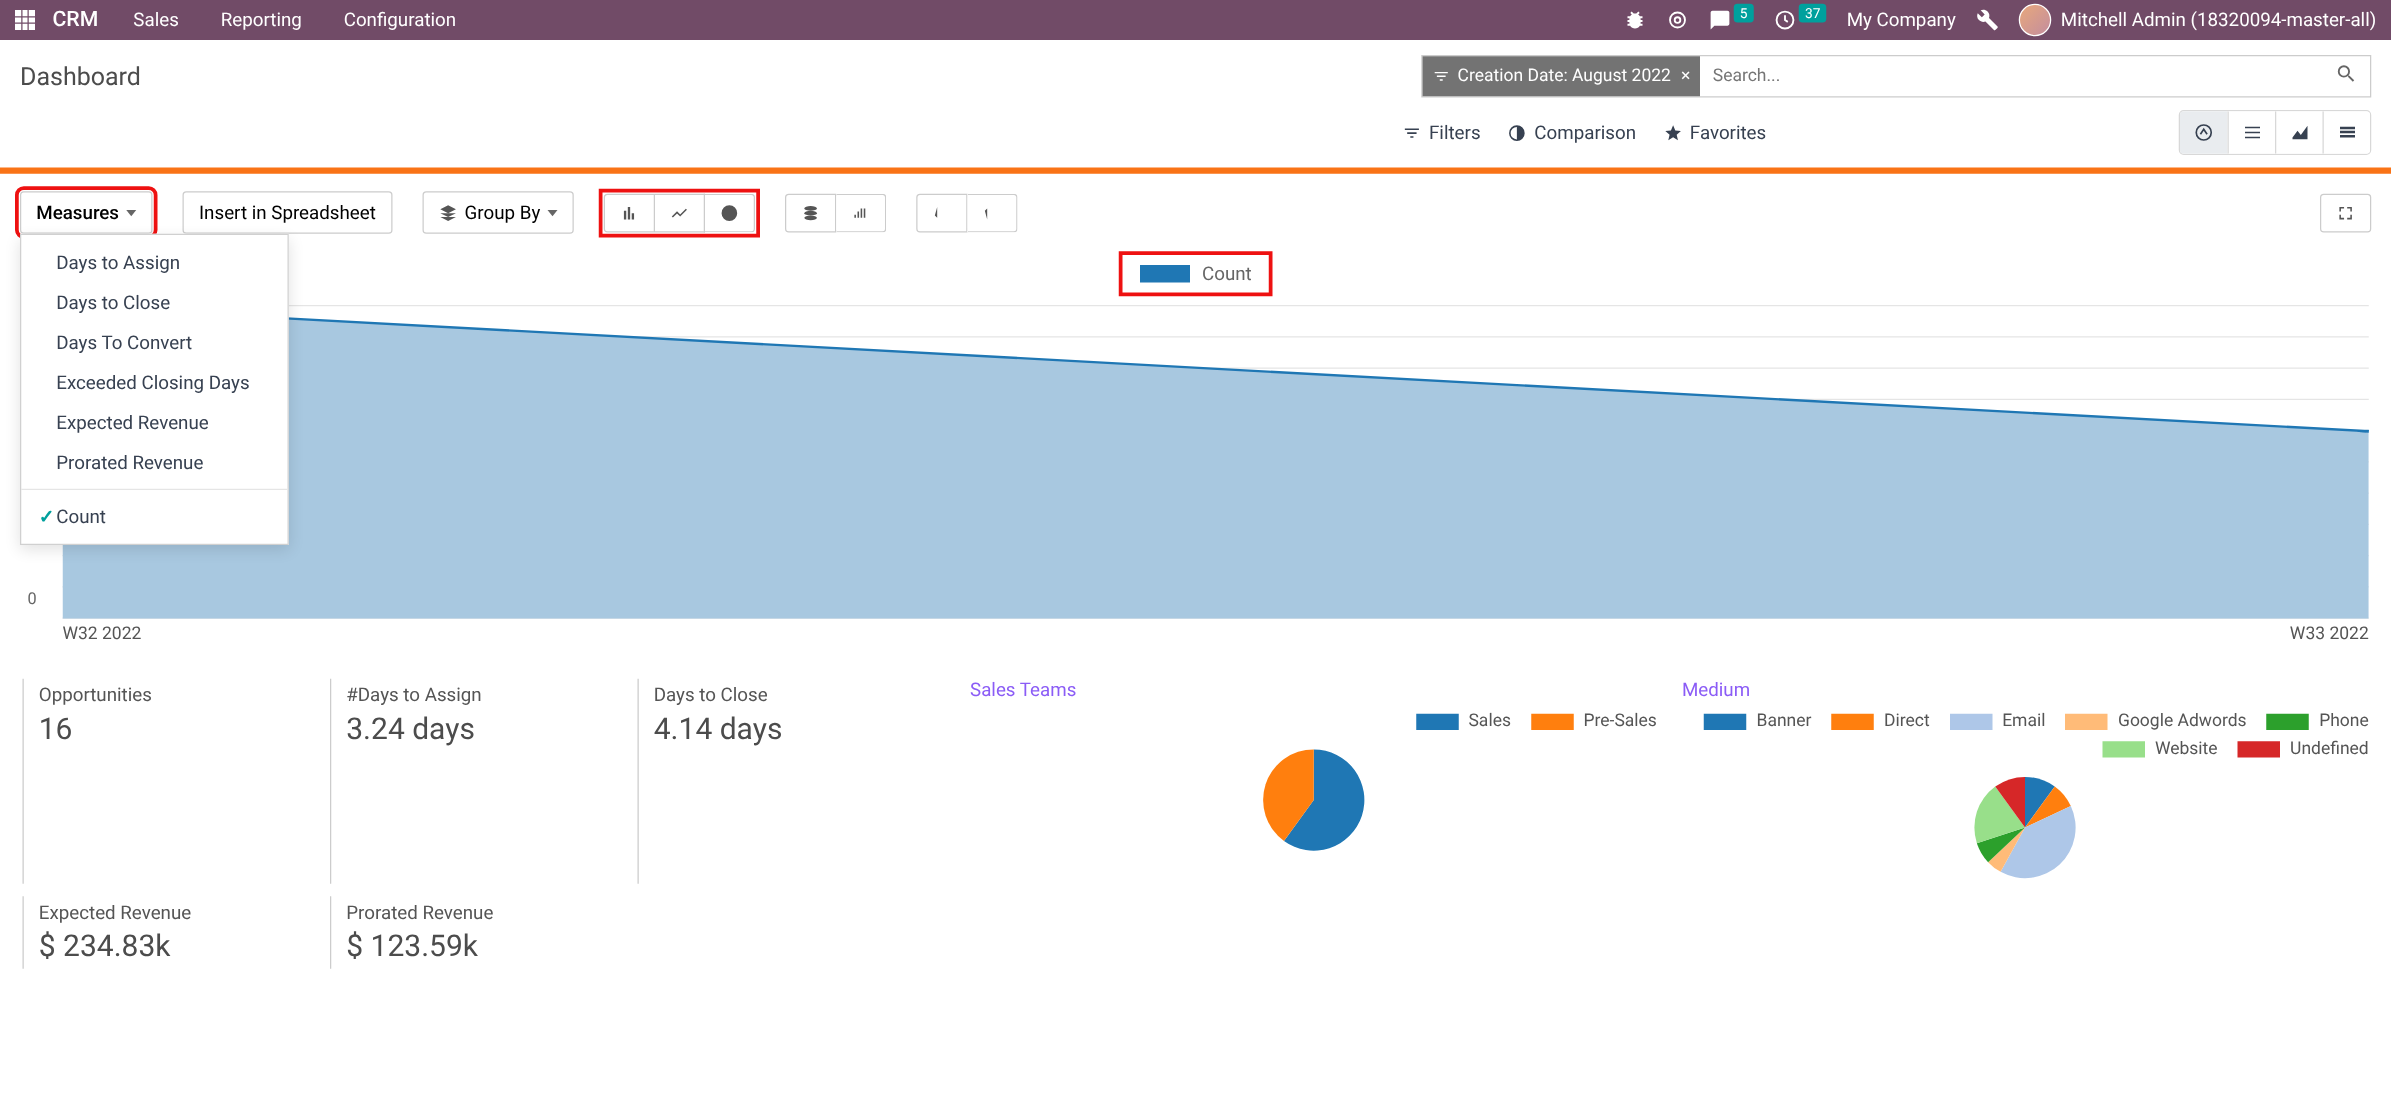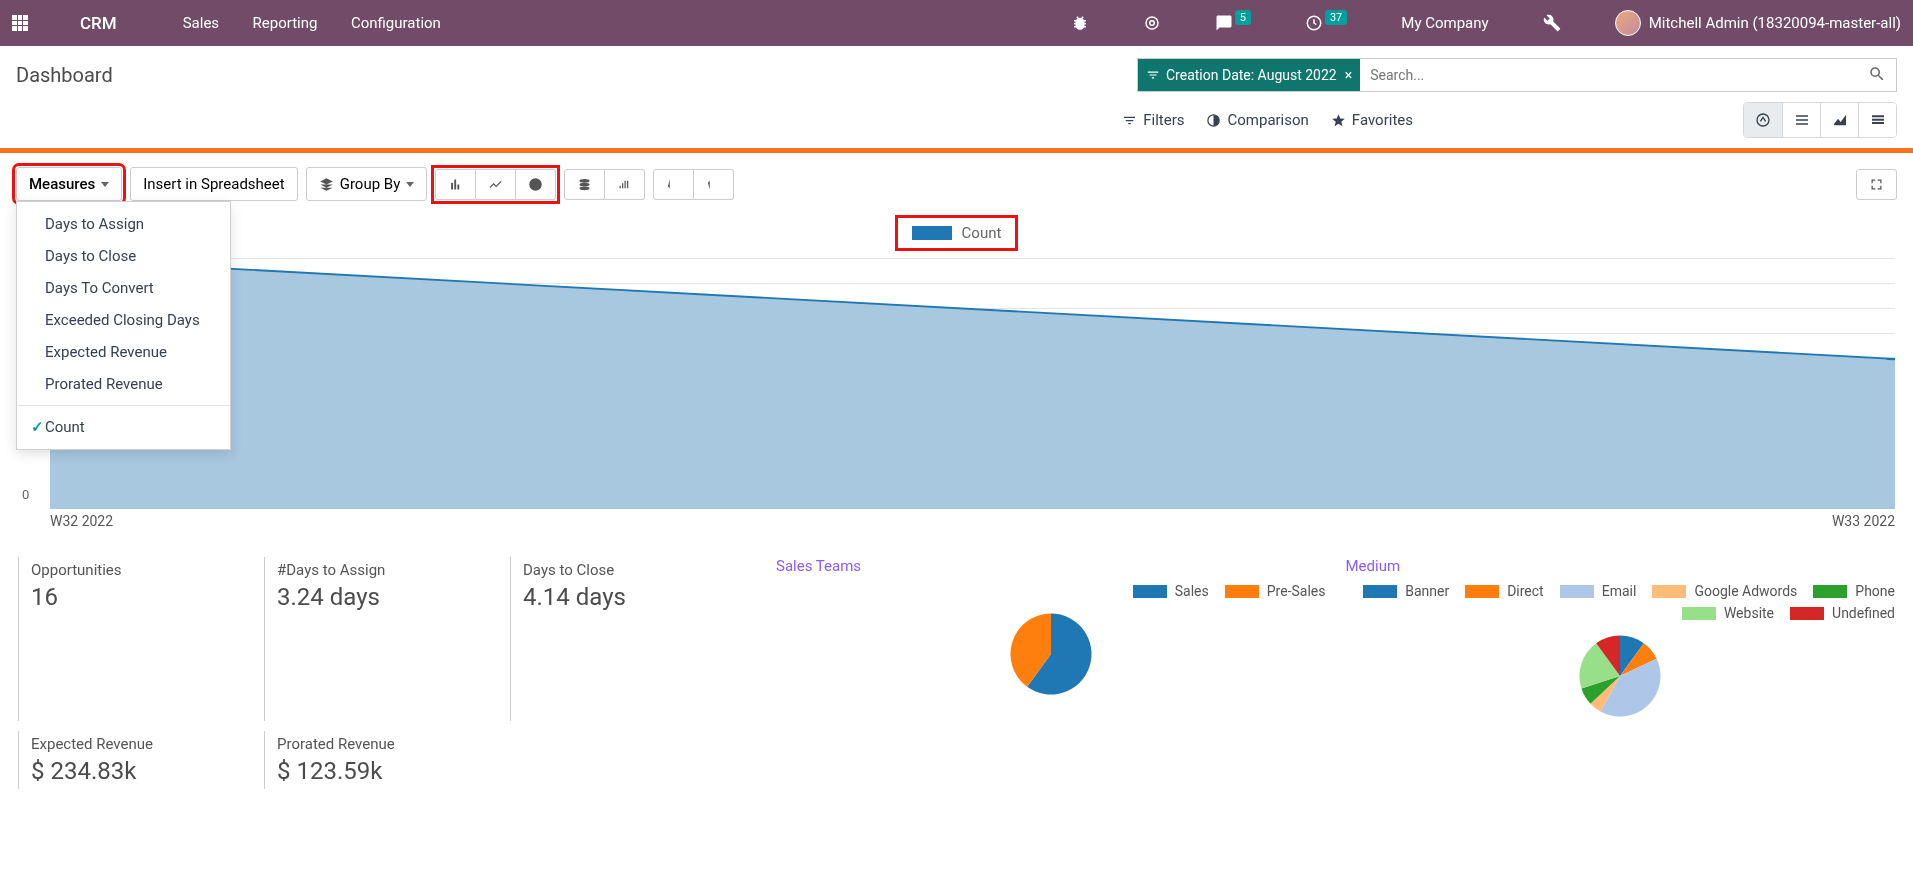--- a/index.html
+++ b/index.html
@@ -1,52 +1,52 @@
 <!DOCTYPE html>
 <html><head>
 <meta charset="utf-8">
 <style>
 * { margin:0; padding:0; box-sizing:border-box; font-family:-apple-system,BlinkMacSystemFont,"Segoe UI",Roboto,sans-serif; }
 body { font-size:14px; color:#374151; background:#fff; overflow-x:hidden; }
 
 
-.topnav { background:#714B67; color:#fff; display:flex; align-items:center; height:46px; padding:0 12px;gap:38px; }
+.topnav { background:#714B67; color:#fff; display:flex; align-items:center; height:32px; padding:0 12px; }
 .topnav .apps-icon { width:16px; height:16px; margin-right:14px; display:grid; grid-template-columns:repeat(3,1fr); grid-template-rows:repeat(3,1fr); gap:1px; }
 .topnav .apps-icon span { background:#fff; }
 .topnav .brand { font-weight:500; font-size:17px; margin-right:28px; }
 .topnav .menu a { color:#fff; text-decoration:none; margin-right:30px; font-size:15px; }
 .topnav .spacer { flex:1; }
 .topnav .right-item { display:flex; align-items:center; margin-left:16px; font-size:15px; position:relative; }
 .topnav .right-item svg { width:18px; height:18px; fill:#fff; }
 .topnav .badge { background:#00A09D; color:#fff; font-size:11px; padding:1px 5px; border-radius:3px; margin-left:2px; position:relative; top:-6px; }
 .topnav .avatar { width:26px; height:26px; border-radius:50%; background:linear-gradient(135deg,#e8a87c,#c38d9e); margin-right:8px; border:1px solid #fff; }
 
 
 .control-panel { padding:12px 16px 0 16px; border-bottom:5px solid #f97316; }
 .cp-row1 { display:flex; align-items:center; margin-bottom:10px; }
 .page-title { font-size:20px; color:#4c4c4c; }
 .cp-row1 .spacer { flex:1; }
 .search-box { display:flex; align-items:center; border:1px solid #ccc; min-width:760px; height:34px; }
-.search-tag { background:#0f766e; color:#fff; display:flex; align-items:center; padding:0 8px; height:100%; font-size:14px; }
+.search-tag { background:#737373; color:#fff; display:flex; align-items:center; padding:0 8px; height:100%; font-size:14px; }
 .search-tag svg { width:14px; height:14px; fill:#fff; margin-right:6px; }
 .search-tag .close { margin-left:8px; cursor:pointer; }
 .search-input { border:none; outline:none; flex:1; padding:0 10px; font-size:14px; }
 .search-icon { padding:0 10px; }
 
 .cp-row2 { display:flex; align-items:center; padding-bottom:10px;justify-content:center; }
 .cp-row2 .spacer { flex:1; }
 .cp-filter-btn { display:inline-flex; align-items:center; margin-right:22px; color:#374151; cursor:pointer; font-size:15px; }
 .cp-filter-btn svg { width:15px; height:15px; margin-right:6px; }
 .view-switcher { display:flex; border:1px solid #d8d8d8; border-radius:4px; overflow:hidden; margin-left:8px; }
 .view-switcher button { width:38px; height:34px; border:none; background:#fff; border-left:1px solid #d8d8d8; display:flex; align-items:center; justify-content:center; cursor:pointer; }
 .view-switcher button:first-child{border-left:none;}
 .view-switcher button.active { background:#e9ecef; }
 
 
-.toolbar-wrap { padding:14px 16px; display:flex; align-items:center; gap:8px; position:relative; }
+.toolbar-wrap { padding:14px 16px; display:flex; align-items:center; gap:24px; position:relative; }
 .btn { border:1px solid #ccc; background:#fff; padding:7px 12px; font-size:15px; cursor:pointer; display:inline-flex; align-items:center; border-radius:3px; }
 .btn svg { width:15px; height:15px; }
 .btn .caret { margin-left:6px; border-left:4px solid transparent; border-right:4px solid transparent; border-top:5px solid #666; }
 .btn-group { display:inline-flex; }
 .btn-group .btn { border-radius:0; border-left-width:0; }
 .btn-group .btn:first-child { border-radius:3px 0 0 3px; border-left-width:1px; }
 .btn-group .btn:last-child { border-radius:0 3px 3px 0; }
 .btn-group .btn.icon-only { padding:7px 12px; }
 .highlight-red { outline:3px solid #e11; outline-offset:1px; }
 .dropdown-menu { position:absolute; top:48px; left:16px; background:#fff; border:1px solid #d0d0d0; box-shadow:0 4px 12px rgba(0,0,0,0.12); min-width:215px; padding:6px 0; z-index:10; }

